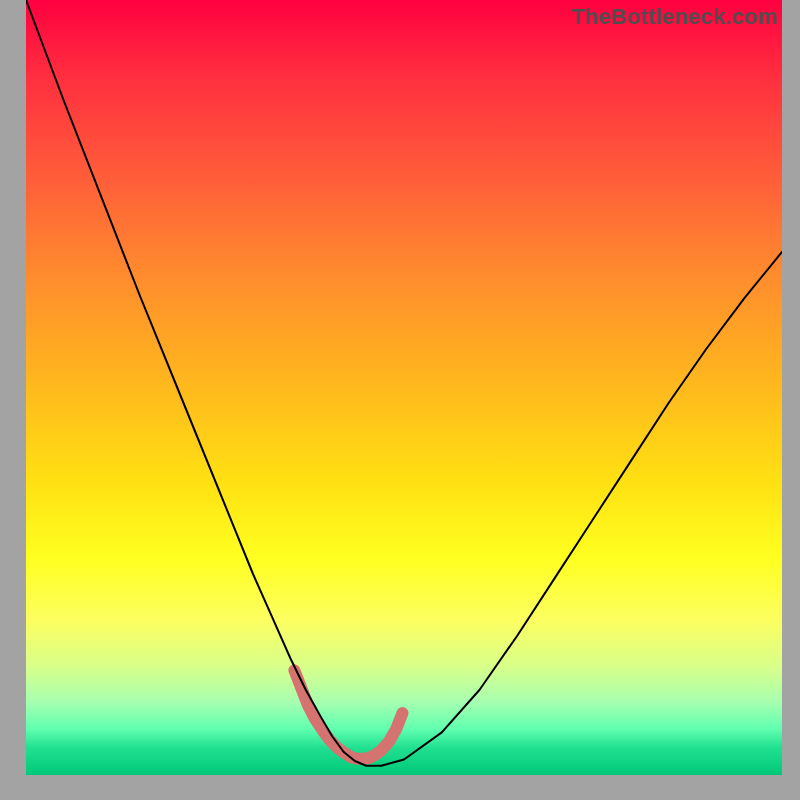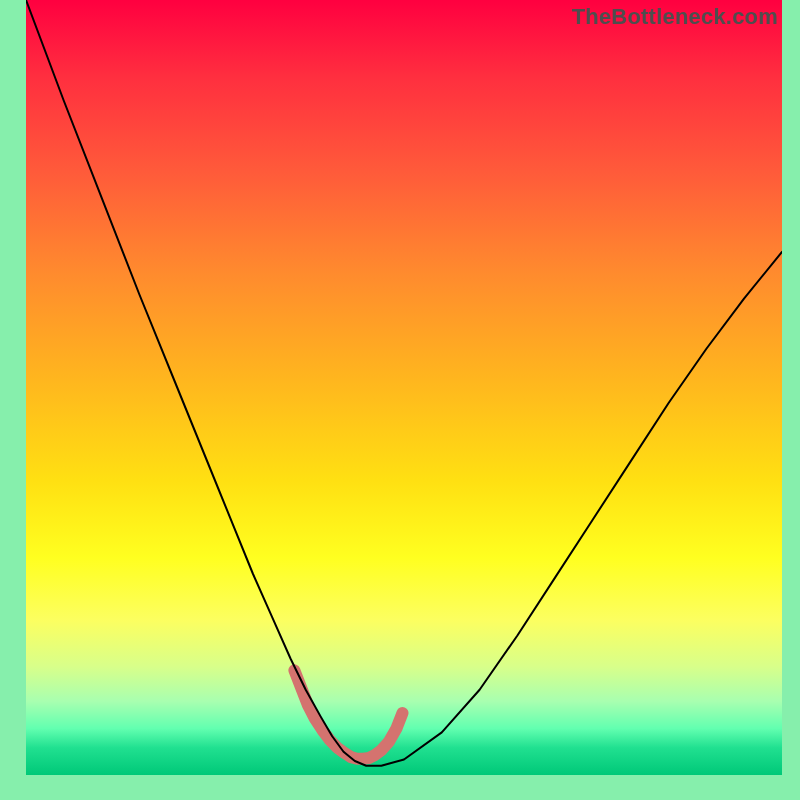--- a/index.html
+++ b/index.html
@@ -1,21 +1,21 @@
 <!DOCTYPE html>
 <html><head>
 <meta charset="utf-8">
 <style>
   * { margin: 0; padding: 0; box-sizing: border-box; }
   html, body { width: 800px; height: 800px; overflow: hidden; background: #000; }
   .frame {
     position: relative;
     width: 800px;
     height: 800px;
-    background: #86efac;
+    background: #a3a3a3;
   }
   .plot-area {
     position: absolute;
     left: 26px;
     top: 0;
     width: 756px;
     height: 775px;
     background: linear-gradient(to bottom,
       #ff0040 0%,
       #ff2f3f 10%,

